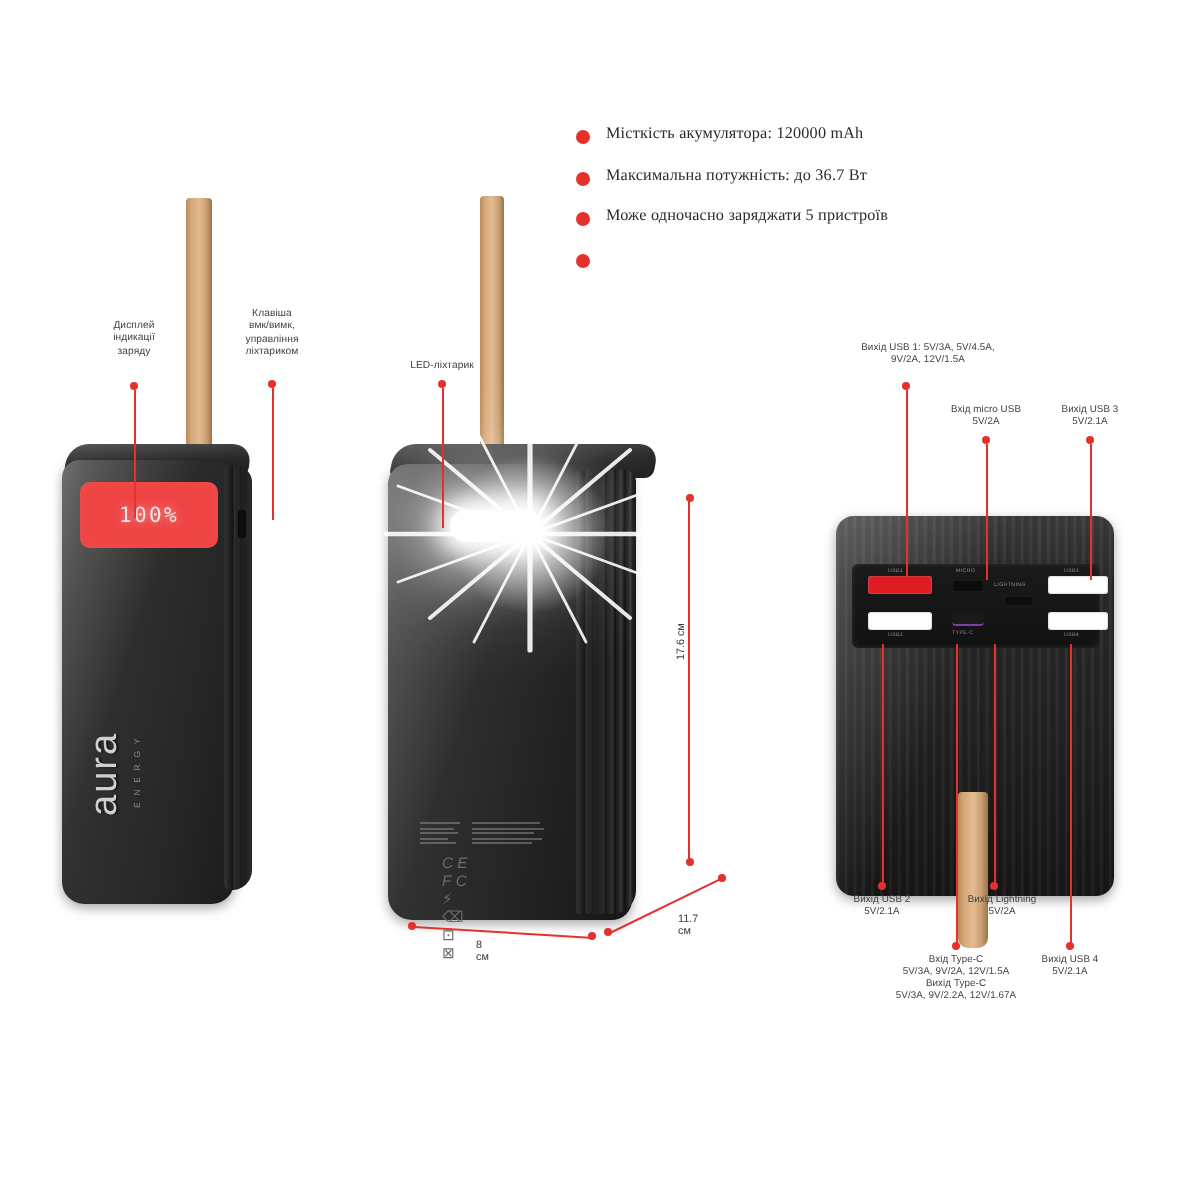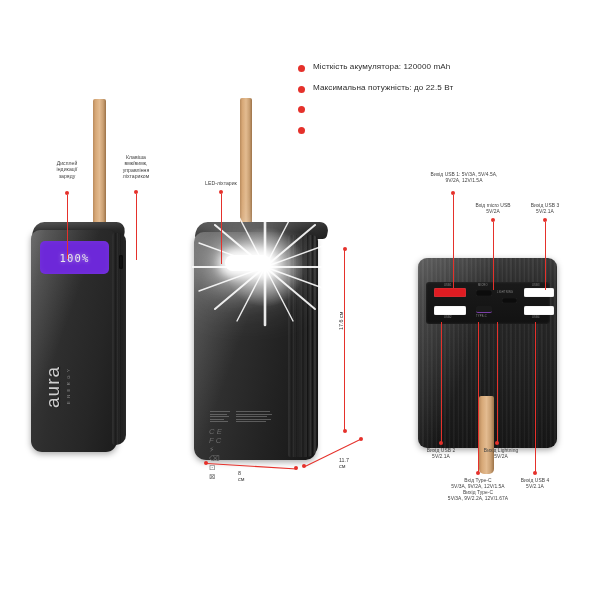--- a/index.html
+++ b/index.html
@@ -4,21 +4,21 @@
 <style>
   html,body{margin:0;padding:0;}
   body{
     width:600px;height:600px;background:#ffffff;overflow:hidden;
     font-family:"Liberation Sans","DejaVu Sans",sans-serif;
     position:relative;
   }
   .stage{position:absolute;left:0;top:0;width:600px;height:600px;}
 
   
-  .features{position:absolute;left:298px;top:62px;width:300px;}
+  .features{position:absolute;left:288px;top:62px;width:300px;font-family:Liberation Serif, serif;}
   .feat-row{display:flex;align-items:flex-start;margin-bottom:10.5px;}
   .feat-dot{
     width:7px;height:7px;border-radius:50%;background:#e5312b;
     margin-top:3px;margin-right:8px;flex:0 0 auto;
   }
   .feat-text{font-size:8.1px;color:#2b2b2b;line-height:10px;letter-spacing:.1px;}
 
   
   .label{position:absolute;font-size:5.1px;color:#404040;line-height:6.4px;text-align:center;letter-spacing:.05px;}
   .label.small{font-size:4.9px;line-height:6.1px;}
@@ -56,21 +56,21 @@
 
   
   .strap{
     position:absolute;
     background:linear-gradient(90deg,#b98b5d 0%,#d7a877 20%,#e3bb90 50%,#caa073 78%,#9c7247 100%);
     border-radius:2px;
   }
 
   
   .screen{
-    position:absolute;background:#6d28d9;border-radius:5px;
+    position:absolute;background:#ef4444;border-radius:5px;
     box-shadow:inset 0 0 6px rgba(255,255,255,.06);
     display:flex;align-items:center;justify-content:center;
   }
   .screen-val{
     color:#e9e9e9;font-family:"DejaVu Sans Mono","Liberation Mono",monospace;
     font-size:10.5px;letter-spacing:1.2px;text-shadow:0 0 4px rgba(255,255,255,.55);
   }
 
   
   .brand{
@@ -120,24 +120,25 @@
 
 <div class="stage">
 
   <div class="features">
     <div class="feat-row">
       <span class="feat-dot"></span>
       <span class="feat-text">Місткість акумулятора: 120000 mAh</span>
     </div>
     <div class="feat-row">
       <span class="feat-dot"></span>
-      <span class="feat-text">Максимальна потужність: до 22.5 Вт</span>
+      <span class="feat-text">Максимальна потужність: до 36.7 Вт</span>
     </div>
     <div class="feat-row">
       <span class="feat-dot"></span>
+      <span class="feat-text">Може одночасно заряджати 5 пристроїв</span>
     </div>
     <div class="feat-row">
       <span class="feat-dot"></span>
     </div>
   </div>
 
   <div class="pb">
 
     <div class="strap" style="left:93px;top:99px;width:13px;height:140px;"></div>
 
@@ -236,21 +237,21 @@
         <div class="fp-line" style="width:18px"></div>
       </div>
       <div class="fp-col">
         <div class="fp-line" style="width:34px"></div>
           <div class="fp-line" style="width:36px"></div>
         <div class="fp-line" style="width:31px"></div>
           <div class="fp-line" style="width:35px"></div>
         <div class="fp-line" style="width:30px"></div>
       </div>
     </div>
-    <div class="certs" style="left:209px;top:427px;font-style:italic;">CE FC ⚡ ⌫ ⊡ ⊠</div>
+    <div class="certs" style="left:221px;top:427px;font-style:italic;">CE FC ⚡ ⌫ ⊡ ⊠</div>
 
     <div class="dim-line" style="left:344px;top:250px;width:1px;height:180px;"></div>
     <div class="dot" style="left:342.5px;top:247px;"></div>
     <div class="dot" style="left:342.5px;top:429px;"></div>
     <div class="dim-txt" style="left:338px;top:330px;transform:rotate(-90deg);transform-origin:left top;white-space:nowrap;">17.6 см</div>
 
     <div class="dim-line" style="left:207px;top:463px;width:90px;height:1px;transform:rotate(3.5deg);transform-origin:left center;"></div>
     <div class="dot" style="left:204px;top:461px;"></div>
     <div class="dot" style="left:294px;top:466px;"></div>
     <div class="dim-txt" style="left:238px;top:470px;">8 см</div>

